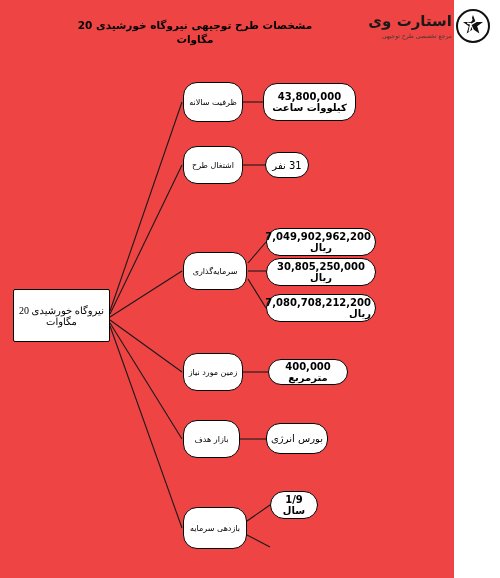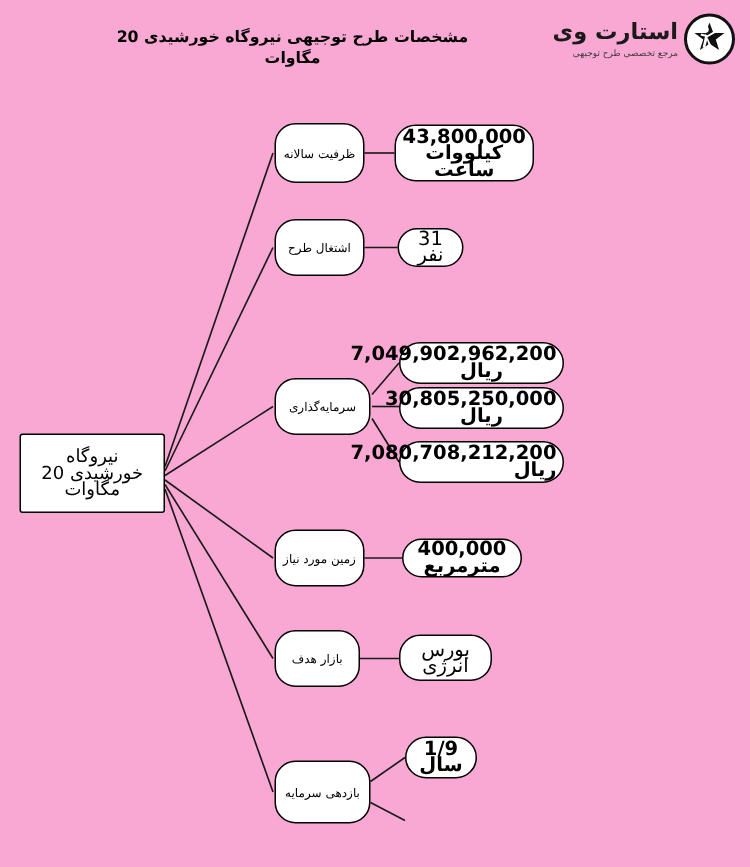--- a/index.html
+++ b/index.html
@@ -5,23 +5,23 @@
   * { box-sizing: border-box; margin: 0; padding: 0; }
   html, body {
     width: 500px;
     height: 578px;
     background: #ffffff;
     font-family: "DejaVu Sans", "Liberation Sans", sans-serif;
     overflow: hidden;
   }
   #page {
     position: relative;
-    width: 500px;
+    width: 454px;
     height: 578px;
-    background: #f9a8d4;
+    background: #ef4444;
   }
 
   
   #header {
     position: absolute;
     left: 0; top: 0;
     width: 500px; height: 58px;
   }
   #doc-title {
     position: absolute;
@@ -87,23 +87,23 @@
     background: #ffffff;
     display: flex;
     align-items: center;
     justify-content: center;
     text-align: center;
     direction: rtl;
     color: #000000;
     line-height: 11px;
     padding: 2px 4px;
   }
-  .node.root  { font-size: 12px; border-radius: 2px; }
+  .node.root  { font-size: 10px; border-radius: 2px; font-family: Liberation Serif, serif; }
   .node.lvl1  { font-size: 8px; }
-  .node.lvl2  { font-size: 13px; }
+  .node.lvl2  { font-size: 10px; }
   .node.lvl2.num { font-weight: bold; }
   .node-text { display: block; width: 100%; }
 </style>
 </head>
 <body>
 
 <div id="page">
 
   <div id="header">
     <div id="doc-title">مشخصات طرح توجیهی نیروگاه خورشیدی 20 مگاوات</div>

